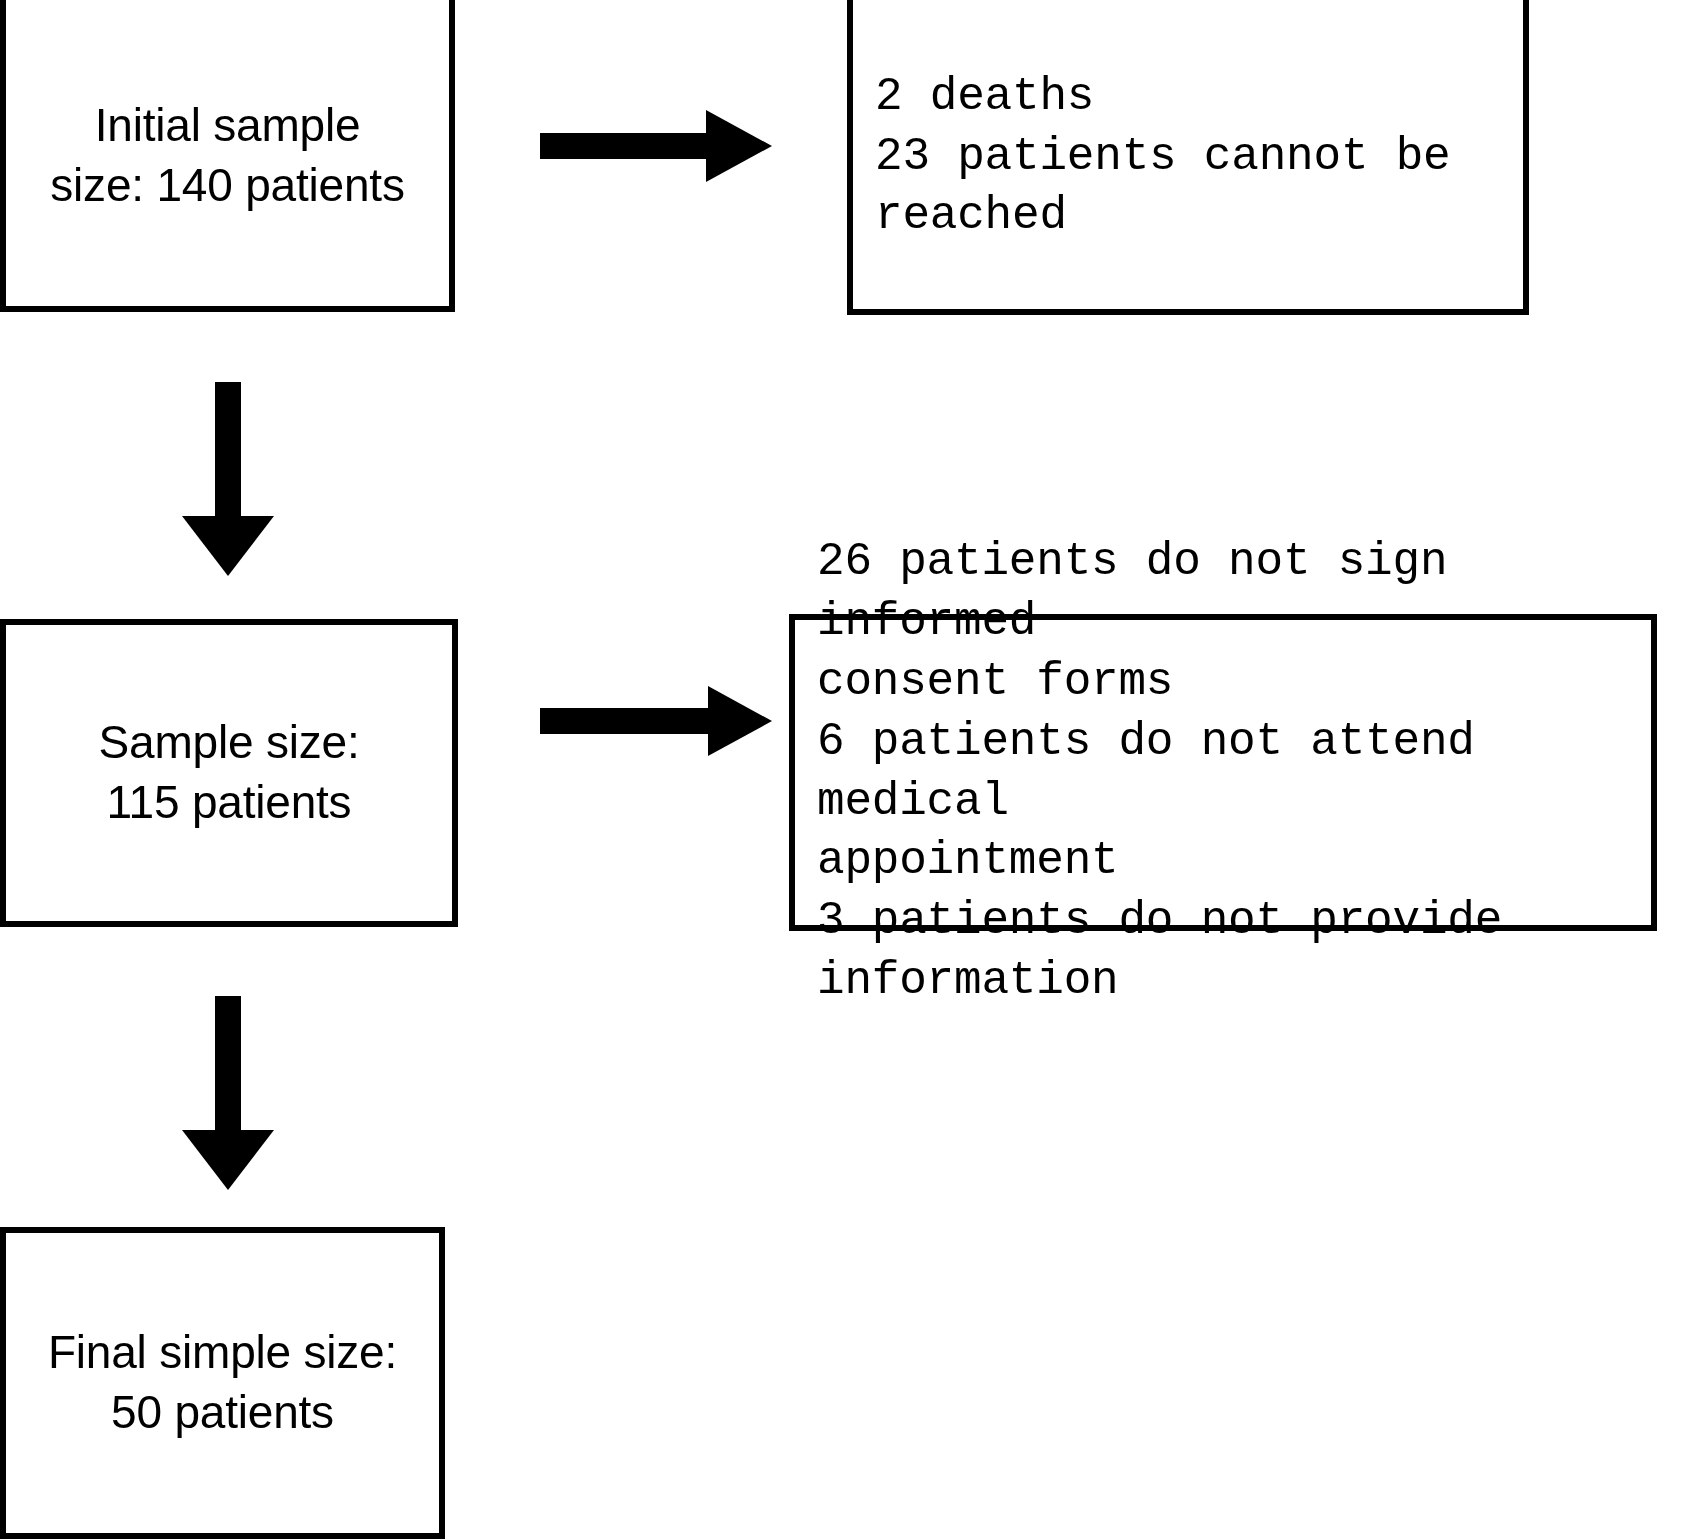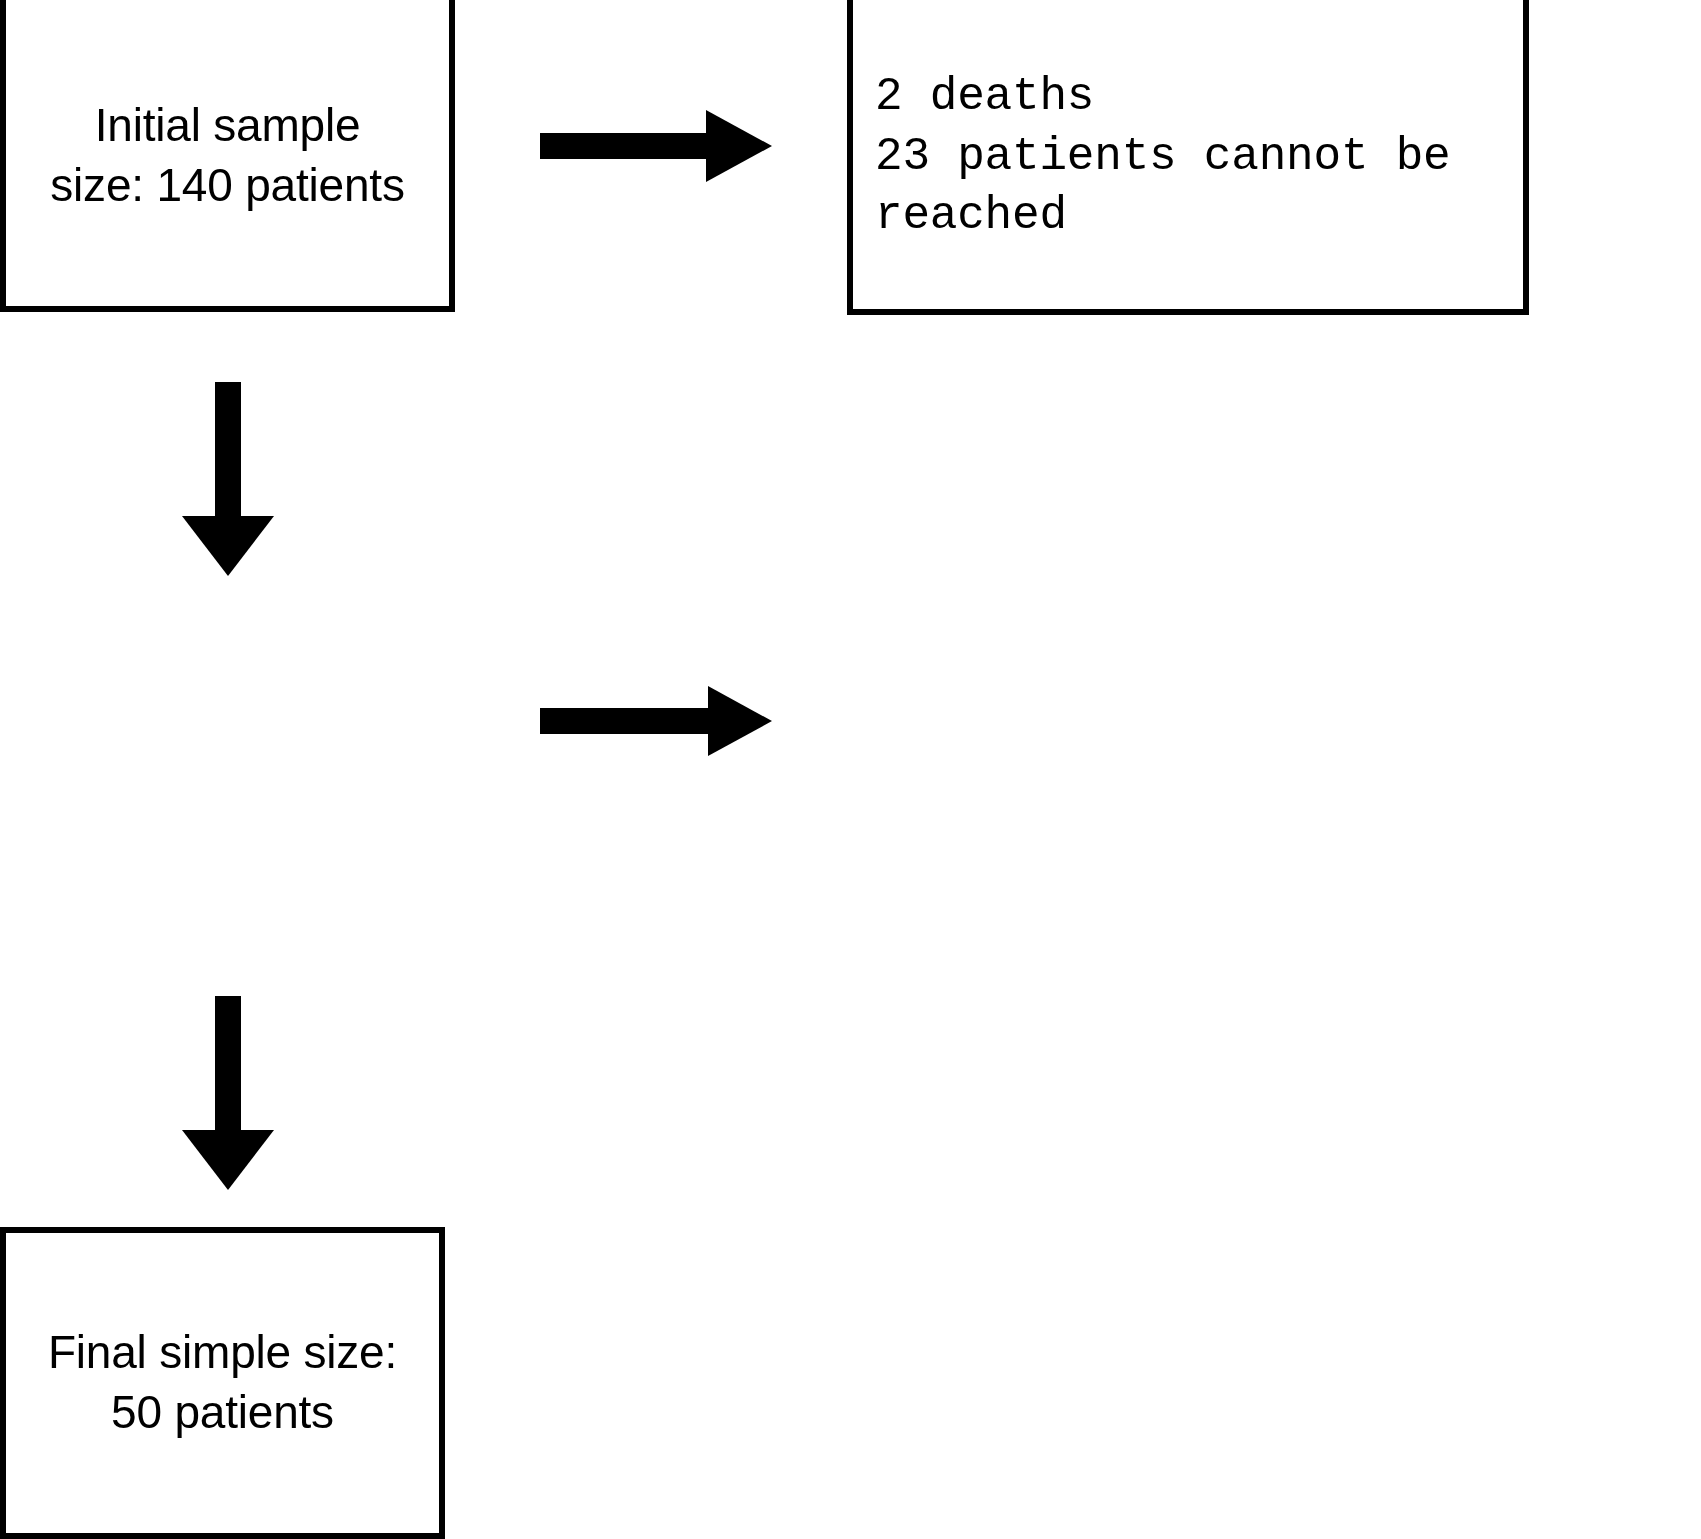--- a/index.html
+++ b/index.html
@@ -134,26 +134,37 @@
     <div class="node-text left-text">2 deaths
 23 patients cannot be
 reached</div>
   </div>
 
   <div class="arrow arrow-v" id="arrow-initial-to-sample">
     <div class="shaft"></div>
     <div class="head"></div>
   </div>
 
+  <div class="node-box" id="box-sample-115">
+    <div class="node-text center-text">Sample size:
+115 patients</div>
+  </div>
 
   <div class="arrow arrow-h" id="arrow-sample-to-losses">
     <div class="shaft"></div>
     <div class="head"></div>
   </div>
 
+  <div class="node-box" id="box-losses-second">
+    <div class="node-text left-text">26 patients do not sign informed
+consent forms
+6 patients do not attend medical
+appointment
+3 patients do not provide information</div>
+  </div>
 
   <div class="arrow arrow-v" id="arrow-sample-to-final">
     <div class="shaft"></div>
     <div class="head"></div>
   </div>
 
   <div class="node-box" id="box-final-sample">
     <div class="node-text center-text">Final simple size:
 50 patients</div>
   </div>

